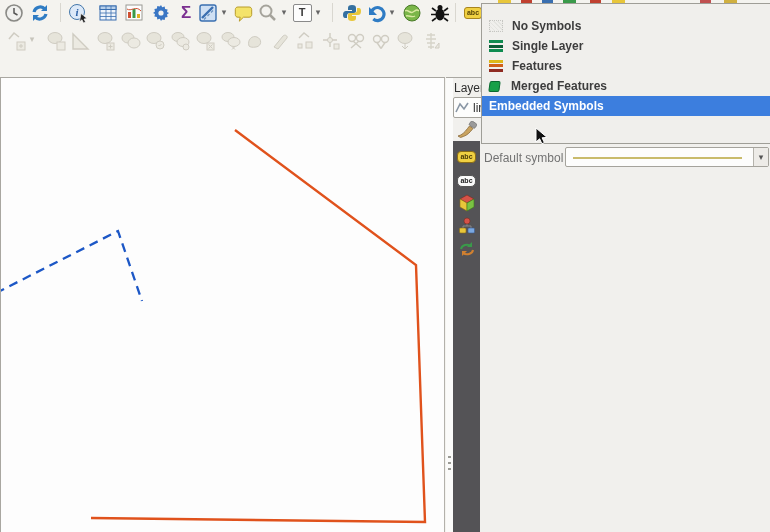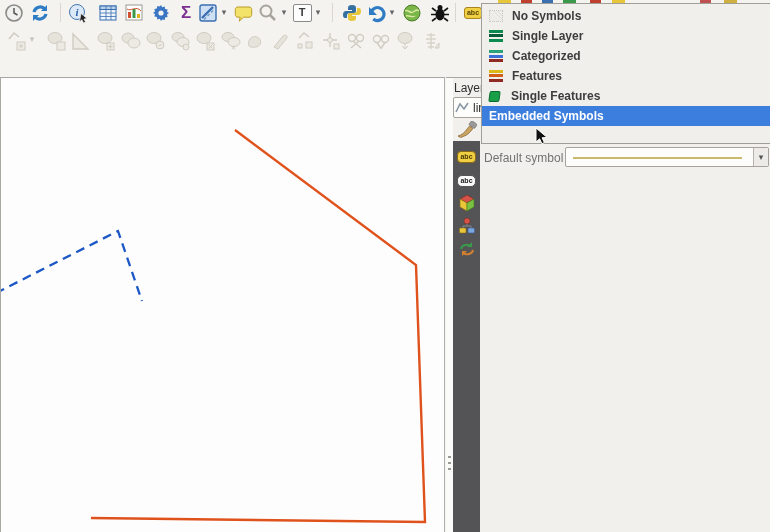--- a/index.html
+++ b/index.html
@@ -46,21 +46,21 @@
   .abctag3{background:#fafafa;border:1px solid #555;border-radius:5px;font-size:7px;
            font-weight:bold;color:#222;padding:1px 2px;line-height:8px;}
   .defrow-label{position:absolute;left:38px;top:73px;font-size:12px;color:#737373;}
   .defcombo{position:absolute;left:119px;top:69px;width:204px;height:20px;background:#fdfdfc;
             border:1px solid #a5a39c;border-radius:2px;box-sizing:border-box;}
   .defcombo .symline{position:absolute;left:7px;right:26px;top:9px;height:2px;background:#c9bb6b;}
   .defcombo .arrowbtn{position:absolute;right:0;top:0;width:14px;height:18px;background:#edebe7;
             border-left:1px solid #b5b3ac;font-size:9px;color:#555;text-align:center;line-height:18px;}
   
   .menu{position:absolute;left:481px;top:3px;width:290px;height:141px;background:#f0efec;
-        border:1px solid #9f9e97;box-sizing:border-box;padding-top:2px;z-index:10;}
+        border:1px solid #9f9e97;box-sizing:border-box;padding-top:12px;z-index:10;}
   .menu-item{height:20px;display:flex;align-items:center;font-size:12px;font-weight:600;
              color:#3d3d3d;}
   .menu-item.hl{background:#3c7ede;color:#fff;padding-left:7px;}
   .mi{width:14px;height:12px;flex:0 0 14px;margin:0 9px 0 7px;}
   .mi-none{box-sizing:border-box;border:1px dotted #c6c6c2;
            background:repeating-linear-gradient(45deg,#e4e4e0 0 1px,transparent 1px 3px);}
   .mi-single{background:linear-gradient(#0e8c50 0 3px,transparent 3px 4.5px,#0a5c36 4.5px 7.5px,transparent 7.5px 9px,#0e8c50 9px 12px);}
   .mi-cat{background:linear-gradient(#2aa37a 0 3px,transparent 3px 4.5px,#3a6fd8 4.5px 7.5px,transparent 7.5px 9px,#8f2b22 9px 12px);}
   .mi-grad{background:linear-gradient(#ddb918 0 3px,transparent 3px 4.5px,#d06018 4.5px 7.5px,transparent 7.5px 9px,#8f2b22 9px 12px);}
   .mi-rule{width:11px;flex-basis:11px;border-left:2px solid #0a6a3a;margin-right:10px;
@@ -364,30 +364,26 @@
   <div class="menu">
     <div class="menu-item">
       <span class="mi mi-none"></span>
       <span>No Symbols</span>
       </div>
     <div class="menu-item">
       <span class="mi mi-single"></span>
       <span>Single Layer</span>
       </div>
     <div class="menu-item">
-      <span class="mi mi-cat"></span>
-      <span>Categorized</span>
-      </div>
-    <div class="menu-item">
       <span class="mi mi-grad"></span>
       <span>Features</span>
       </div>
     <div class="menu-item">
       <span class="mi mi-merged"></span>
-      <span>Single Features</span>
+      <span>Merged Features</span>
       </div>
     <div class="menu-item hl">
       <span>Embedded Symbols</span>
       </div>
   </div>
 
   <svg class="cursor" width="14" height="18">
     <path d="M1 1l0 14 3.6-3.2 2.3 4.9 2.5-1.1-2.3-4.8 5-.4z" fill="#111" stroke="#fff" stroke-width="1"></path>
   </svg>
 

